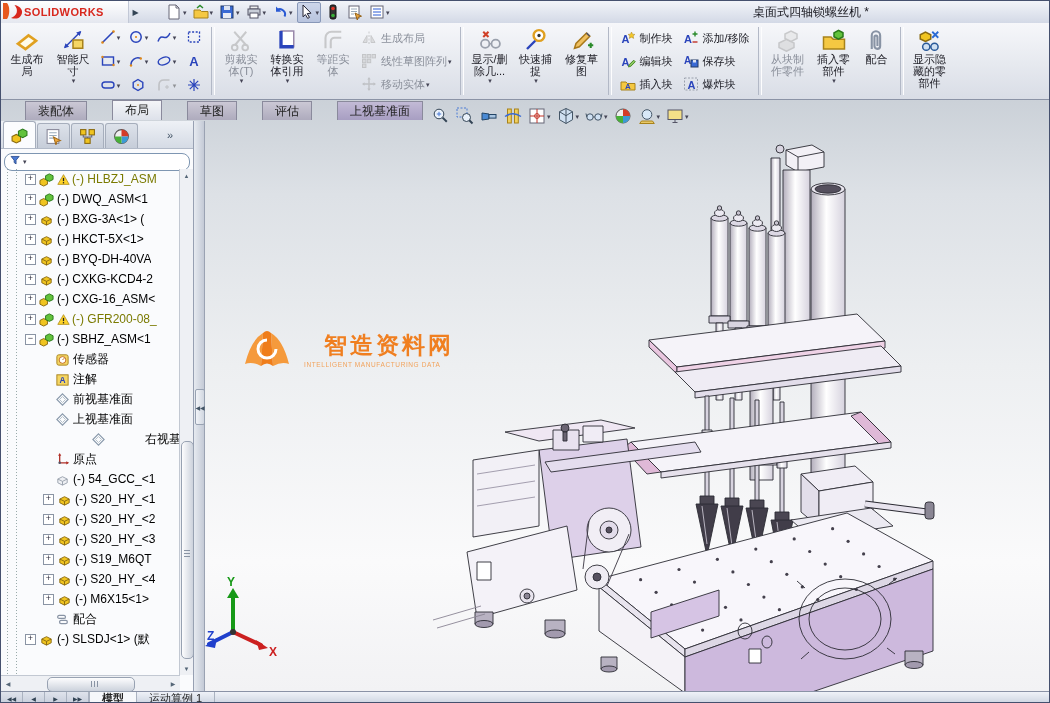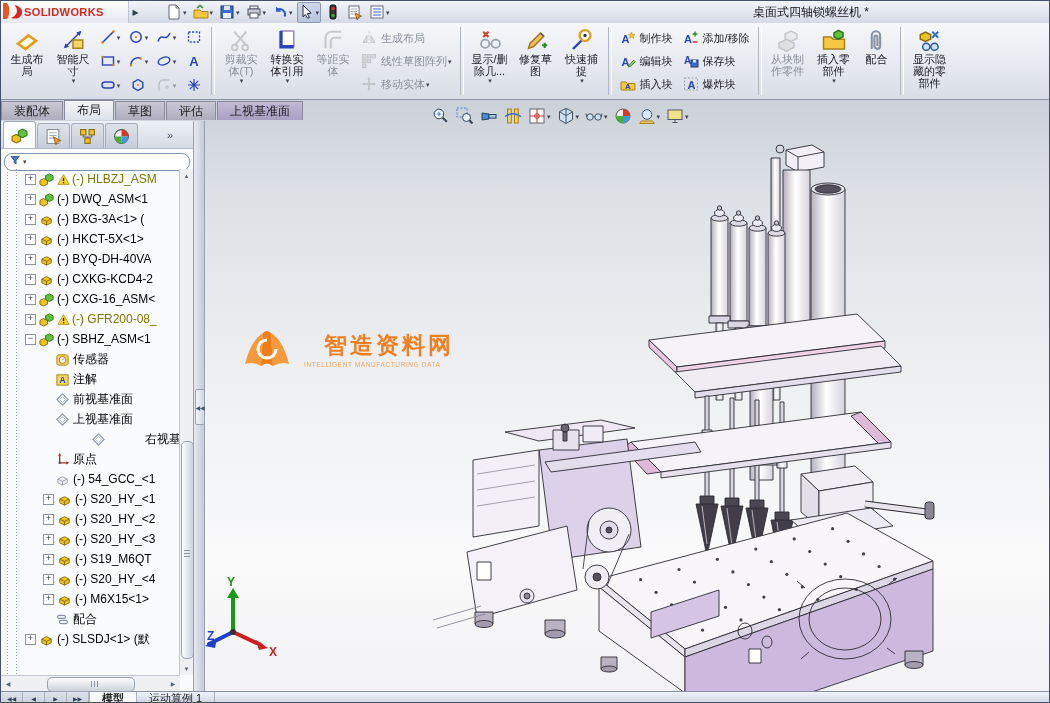--- a/index.html
+++ b/index.html
@@ -23,21 +23,21 @@
   .rbig.dis .ric,.gcell.dis,.srow.dis .sic{filter:grayscale(1);opacity:.5;}
   .srow.dis .slb{color:#8a8f9a;}
   .rstack{display:flex;flex-direction:column;justify-content:center;}
   .srow{display:flex;align-items:center;height:23px;font-size:11px;color:#1c1c24;padding:0 5px;white-space:nowrap;}
   .srow .sic{margin-right:4px;display:flex;}
   .rgrid{display:grid;grid-template-columns:repeat(4,28px);grid-auto-rows:24px;align-content:center;}
   .gcell{display:flex;align-items:center;justify-content:center;}
   .rsep{width:2px;margin:3px 3px;border-left:1px solid #b2b8c6;border-right:1px solid #fdfdfe;}
   
   .ctabs{position:absolute;left:0;top:99px;height:20px;display:flex;align-items:flex-end;z-index:8;}
-  .ctab{height:18px;line-height:18px;padding:0 12px;font-size:12px;color:#222;background:linear-gradient(180deg,#cbc8d5,#aeabbd);border:1px solid #8a8a9c;border-bottom:none;margin-right:1px;}
+  .ctab{height:18px;line-height:18px;padding:0 12px;font-size:12px;color:#222;background:linear-gradient(180deg,#cbc8d5,#aeabbd);border:1px solid #8a8a9c;border-bottom:none;margin-right:1px;margin-left:24px;}
   .ctab.active{background:linear-gradient(180deg,#f4f5f8,#dde1ea);height:19px;line-height:19px;}
   .ctab.purple{background:linear-gradient(180deg,#c2bad6,#a79ec2);}
   
   .vp{position:absolute;left:0;top:99px;width:1050px;height:591px;background:linear-gradient(180deg,#cbd1d8 0%,#dde1e6 16%,#edeff1 45%,#fafafb 78%,#f2f2f4 100%);}
   .model{position:absolute;left:204px;top:0;}
   .headsup{position:absolute;left:428px;top:5px;display:flex;align-items:center;z-index:6;}
   .hbtn{display:flex;align-items:center;height:22px;padding:0 3px;border-radius:2px;}
   .watermark{position:absolute;left:239px;top:226px;display:flex;align-items:center;z-index:3;}
   .wmtxt{margin-left:10px;}
   .wmtitle{font-size:23px;font-weight:bold;color:#f07f20;letter-spacing:3px;line-height:26px;margin-left:20px;}
@@ -336,37 +336,37 @@
             <path d="M7.6 10.5h1.4" stroke="#9aa0ac"></path>
             <path d="M3.5 2.5L7 6M7 2.5L3.5 6" stroke="#d04028" stroke-width="1.4"></path>
           </svg>
         </div>
         <div class="rlb">显示/删除几...</div>
         <span class="caret">▾</span>
       </div>
       <div class="rbig">
         <div class="ric">
           <svg width="24" height="24" viewBox="0 0 16 16">
+            <circle cx="10" cy="5" r="3.6" fill="#fff" stroke="#e0a020" stroke-width="1.6"></circle>
+            <circle cx="10" cy="5" r="1.1" fill="#333"></circle>
+            <path d="M2 14l5.5-5.5" stroke="#2a44bb" stroke-width="1.6"></path>
+          </svg>
+        </div>
+        <div class="rlb">快速捕捉</div>
+        <span class="caret">▾</span>
+      </div>
+      <div class="rbig">
+        <div class="ric">
+          <svg width="24" height="24" viewBox="0 0 16 16">
             <path d="M3 13.5l1-3.2 7-7 2.2 2.2-7 7z" fill="#f0c060" stroke="#a8781a"></path>
             <path d="M11 3.3l2.2 2.2" stroke="#556"></path>
             <path d="M12 11.5h3.5M13.8 9.8v3.5" stroke="#2a8a2a" stroke-width="1.4"></path>
           </svg>
         </div>
         <div class="rlb">修复草图</div>
-      </div>
-      <div class="rbig">
-        <div class="ric">
-          <svg width="24" height="24" viewBox="0 0 16 16">
-            <circle cx="10" cy="5" r="3.6" fill="#fff" stroke="#e0a020" stroke-width="1.6"></circle>
-            <circle cx="10" cy="5" r="1.1" fill="#333"></circle>
-            <path d="M2 14l5.5-5.5" stroke="#2a44bb" stroke-width="1.6"></path>
-          </svg>
-        </div>
-        <div class="rlb">快速捕捉</div>
-        <span class="caret">▾</span>
       </div>
       <div class="rsep"></div>
       <div class="rstack">
         <div class="srow">
           <span class="sic">
             <svg width="16" height="16" viewBox="0 0 16 16">
               <text x="1.5" y="12.5" font-size="11" font-weight="bold" fill="#2a44bb">A</text>
               <path d="M11.5 2l1 2.2 2.4.2-1.8 1.6.6 2.4-2.2-1.2-2.2 1.2.6-2.4L8.1 4.4l2.4-.2z" fill="#f5c828" stroke="#a8821a" stroke-width="0.5"></path>
             </svg>
           </span>

